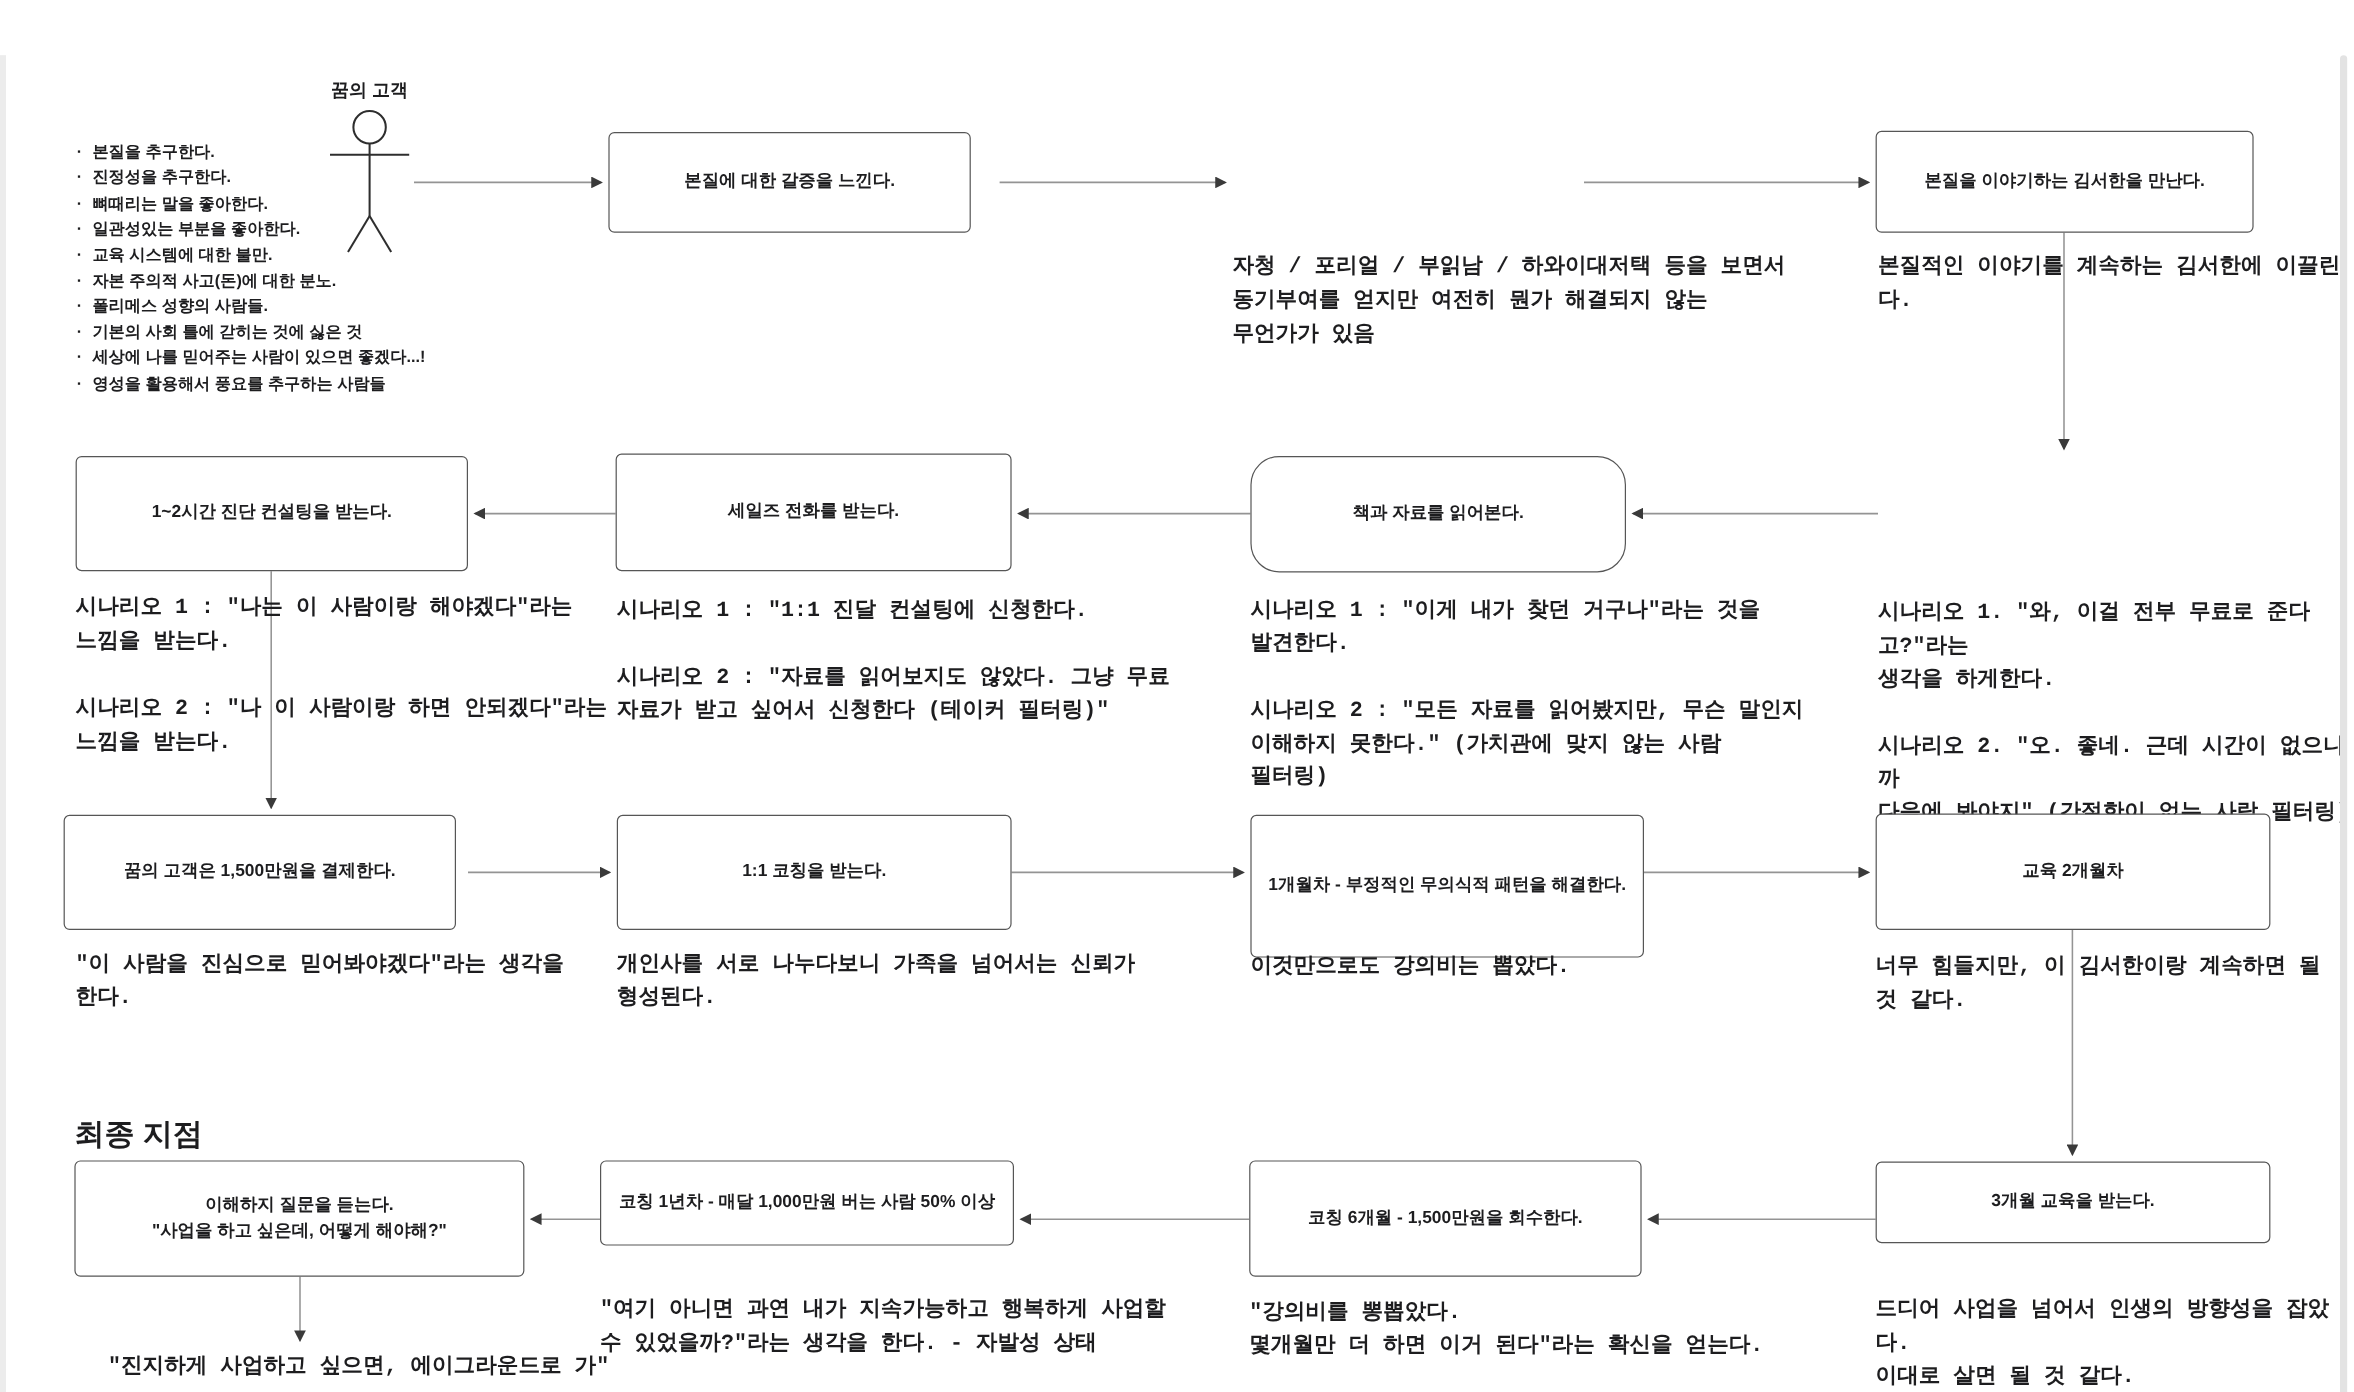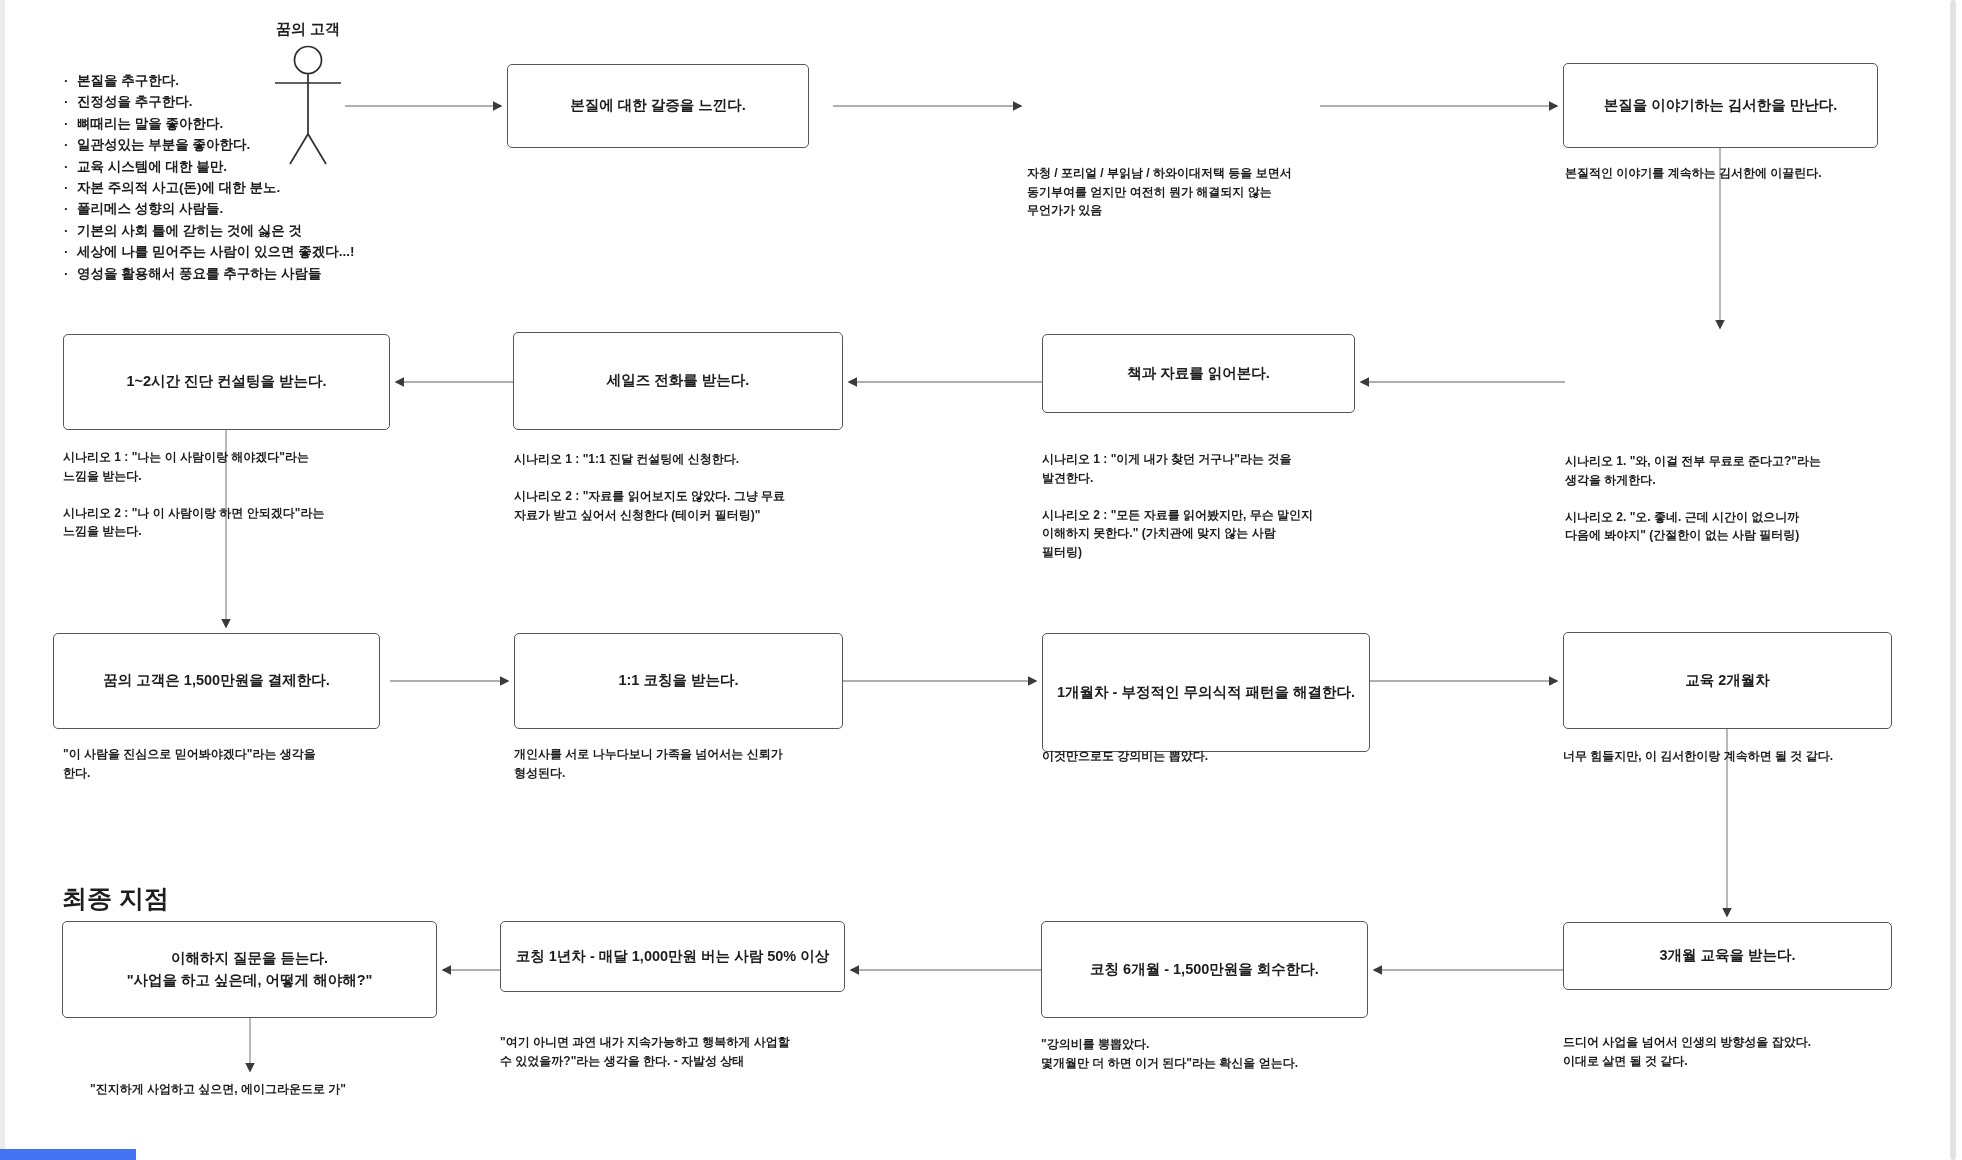--- a/index.html
+++ b/index.html
@@ -1,31 +1,31 @@
 <!DOCTYPE html>
 <html><head>
 <meta charset="utf-8">
 <style>
   html,body{margin:0;padding:0;}
   body{
     width:1962px;height:1160px;background:#ffffff;position:relative;overflow:hidden;
     font-family:"Liberation Sans", sans-serif;color:#1d1d1f;
   }
-  .canvas{position:absolute;inset:0;}
+  .canvas{position:absolute;inset:0;margin-top:46px;}
   svg.connectors{position:absolute;left:0;top:0;z-index:1;}
   .node{
     position:absolute;background:#fff;border:1.3px solid #565656;border-radius:5px;
     display:flex;align-items:center;justify-content:center;text-align:center;
     font-weight:700;font-size:14.5px;line-height:1.45;padding:0 8px;box-sizing:border-box;
     z-index:2;white-space:pre-line;
   }
   .one-line{white-space:nowrap;}
   .note{
-    position:absolute;font-weight:700;font-size:12px;line-height:1.55;
-    white-space:pre-line;z-index:2;
+    position:absolute;font-weight:700;font-size:18px;line-height:1.55;
+    white-space:pre-line;z-index:2;font-family:Liberation Mono, monospace;
   }
   .final-heading{
     position:absolute;left:62px;top:882px;font-size:25px;font-weight:800;z-index:2;
   }
   .persona-label{
     position:absolute;left:253px;top:20px;width:110px;text-align:center;
     font-size:15px;font-weight:700;z-index:2;
   }
   .stick-figure{position:absolute;left:270px;top:42px;z-index:2;}
   ul.traits{
@@ -92,21 +92,21 @@
     <li>영성을 활용해서 풍요를 추구하는 사람들</li>
   </ul>
 
   <div class="node one-line" style="left:507px;top:64px;width:302px;height:84px;">본질에 대한 갈증을 느낀다.</div>
   <div class="node one-line" style="left:1563px;top:63px;width:315px;height:85px;">본질을 이야기하는 김서한을 만난다.</div>
   <div class="note" style="left:1027px;top:164px;">자청 / 포리얼 / 부읽남 / 하와이대저택 등을 보면서
 동기부여를 얻지만 여전히 뭔가 해결되지 않는
 무언가가 있음</div>
   <div class="note" style="left:1565px;top:164px;">본질적인 이야기를 계속하는 김서한에 이끌린다.</div>
 
-  <div class="node one-line" style="left:1042px;top:334px;width:313px;height:79px;">책과 자료를 읽어본다.</div>
+  <div class="node one-line" style="left:1042px;top:334px;width:313px;height:97px;border-radius:24px;">책과 자료를 읽어본다.</div>
   <div class="node one-line" style="left:513px;top:332px;width:330px;height:98px;">세일즈 전화를 받는다.</div>
   <div class="node one-line" style="left:63px;top:334px;width:327px;height:96px;">1~2시간 진단 컨설팅을 받는다.</div>
   <div class="note" style="left:1565px;top:452px;">시나리오 1. "와, 이걸 전부 무료로 준다고?"라는
 생각을 하게한다.
 
 시나리오 2. "오. 좋네. 근데 시간이 없으니까
 다음에 봐야지" (간절한이 없는 사람 필터링)</div>
   <div class="note" style="left:1042px;top:450px;">시나리오 1 : "이게 내가 찾던 거구나"라는 것을
 발견한다.
 

